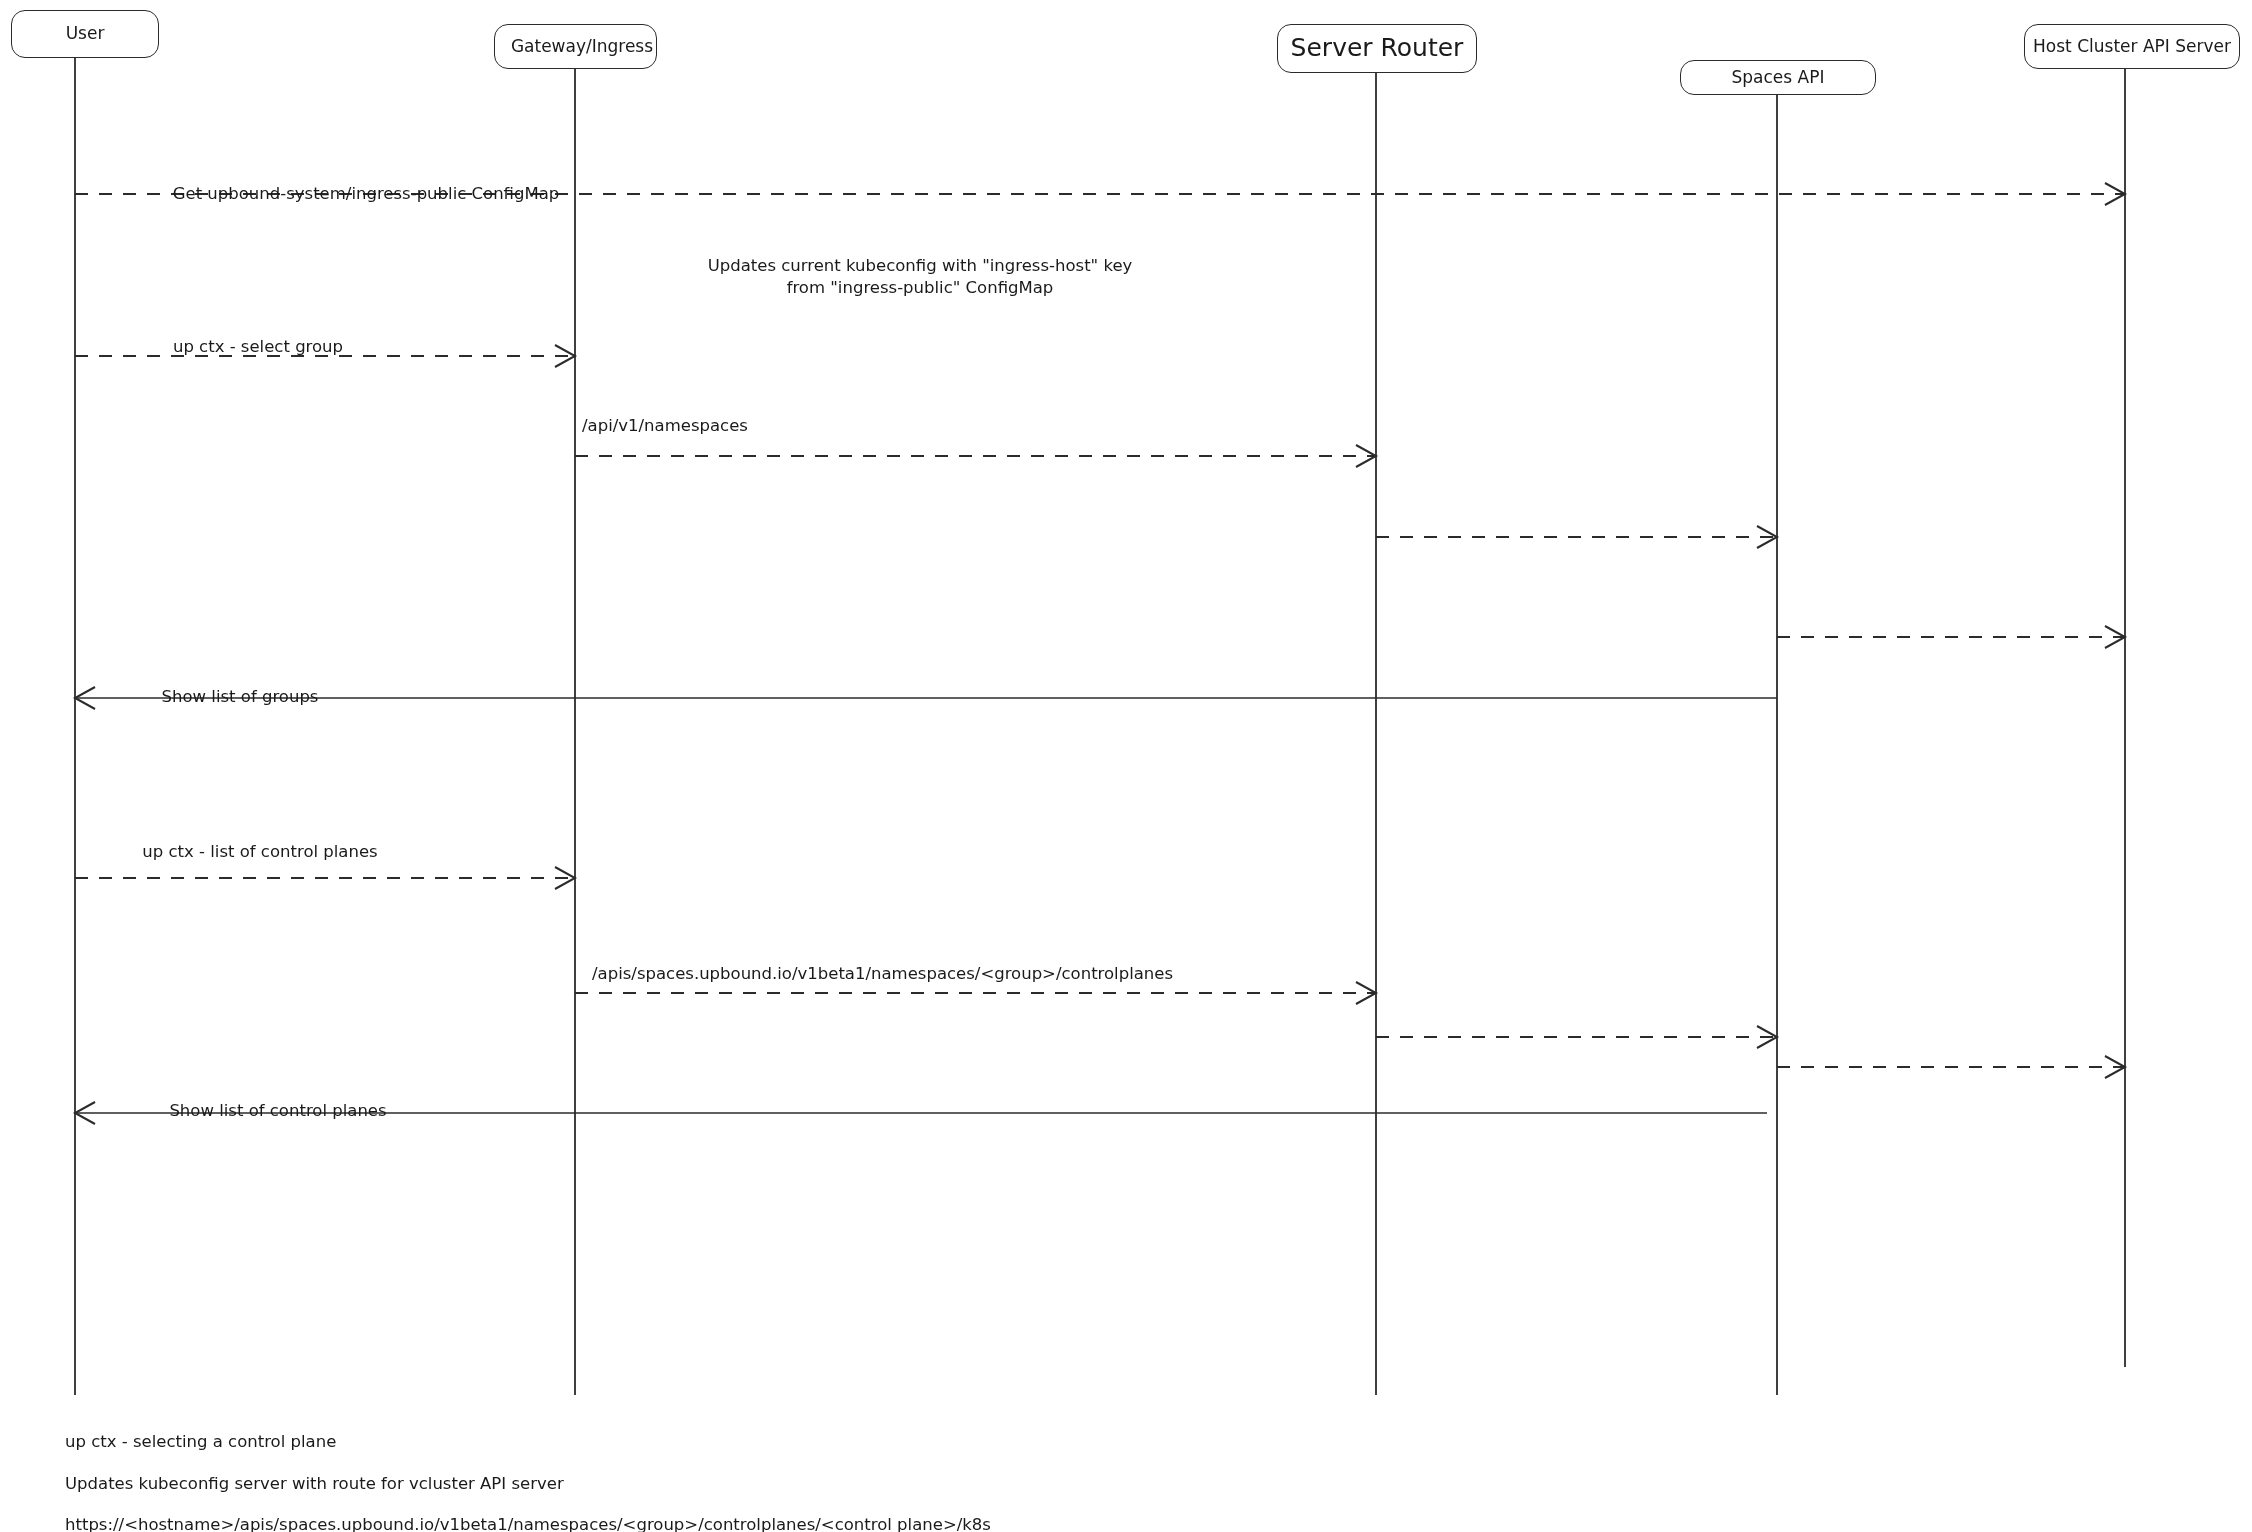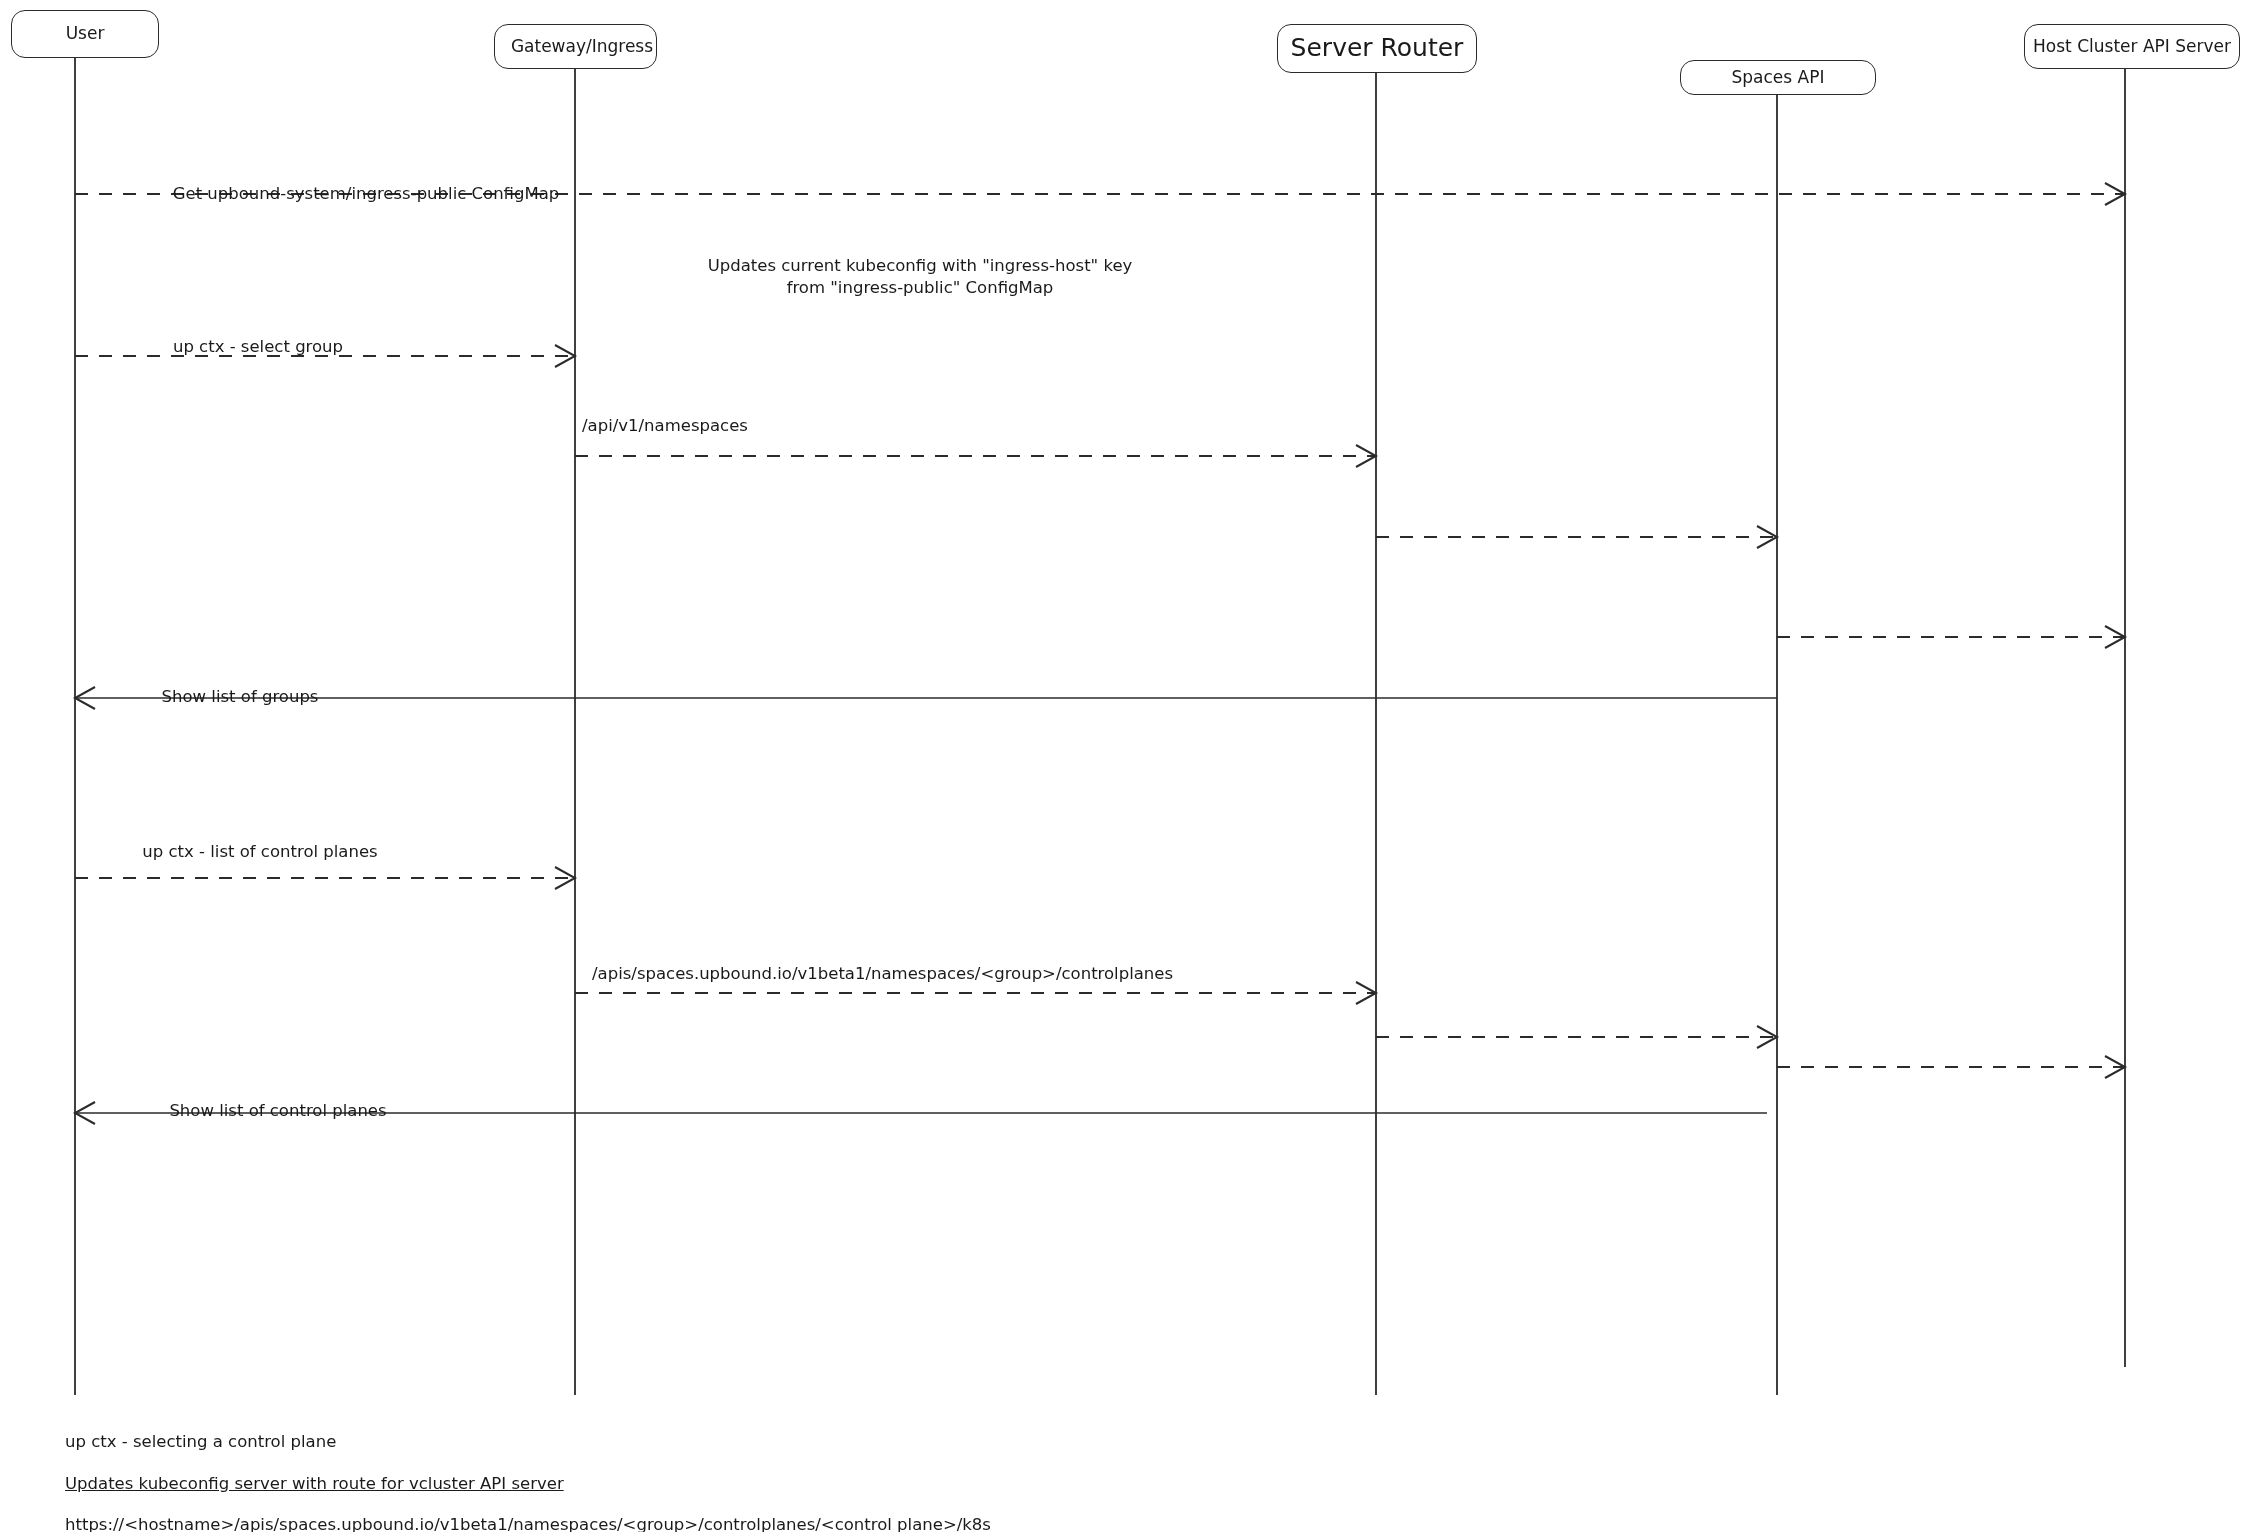--- a/index.html
+++ b/index.html
@@ -92,16 +92,16 @@
 from "ingress-public" ConfigMap</div>
       <div class="msg-label center" style="left: 258px; top: 313px; text-align: center;">up ctx - select group</div>
       <div class="msg-label" style="left: 582px; top: 392px;">/api/v1/namespaces</div>
       <div class="msg-label center" style="left: 240px; top: 663px; text-align: right;">Show list of groups</div>
       <div class="msg-label center" style="left: 260px; top: 818px; text-align: right;">up ctx - list of control planes</div>
       <div class="msg-label" style="left: 592px; top: 940px;">/apis/spaces.upbound.io/v1beta1/namespaces/&lt;group&gt;/controlplanes</div>
       <div class="msg-label center" style="left: 278px; top: 1077px; text-align: center;">Show list of control planes</div>
     </div>
   <div id="footer-layer">
       <div class="note-line" style="left: 65px; top: 1432px;">up ctx - selecting a control plane</div>
-      <div class="note-line" style="left: 65px; top: 1474px; text-decoration: underline;">Updates kubeconfig server with route for vcluster API server</div>
+      <div class="note-line" style="left: 65px; top: 1474px;">Updates kubeconfig server with route for vcluster API server</div>
       <div class="note-line" style="left: 65px; top: 1515px;">https://&lt;hostname&gt;/apis/spaces.upbound.io/v1beta1/namespaces/&lt;group&gt;/controlplanes/&lt;control plane&gt;/k8s</div>
     </div>
 </div>
 
 </body></html>

